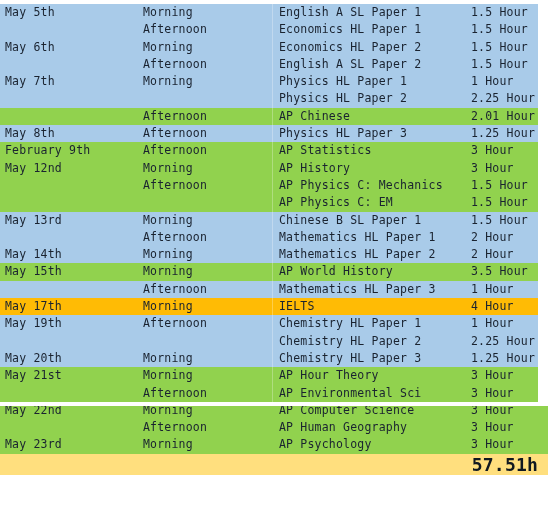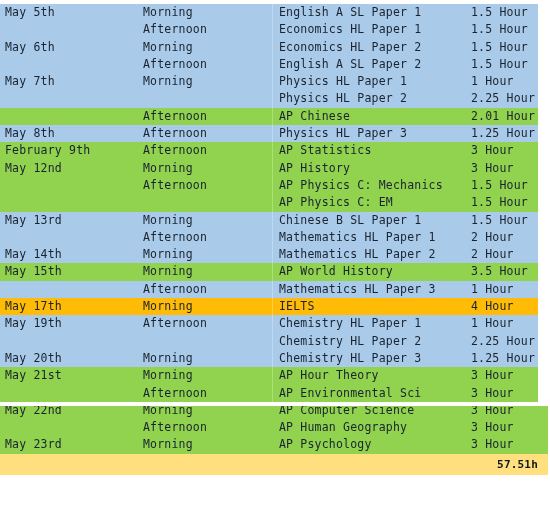--- a/index.html
+++ b/index.html
@@ -48,21 +48,21 @@
   td.c-dur    { width: 77px;  padding-left: 2px; }
 
   .row.blue   td { background: #a9cbe9; }
   .row.green  td { background: #91d24e; }
   .row.orange td { background: #ffbb05; margin-top: 17px; }
   .row.total  td { background: #ffdf7e; }
 
   .row.total td {
     text-align: right;
     font-weight: bold;
-    font-size: 11px;
+    font-size: 18px;
     padding-right: 10px;
     color: #101820;
   }
   .row.total { height: 21px; }
   .row.total td { line-height: 21px; }
 
   
   .sep {
     position: absolute;
     top: 0;

